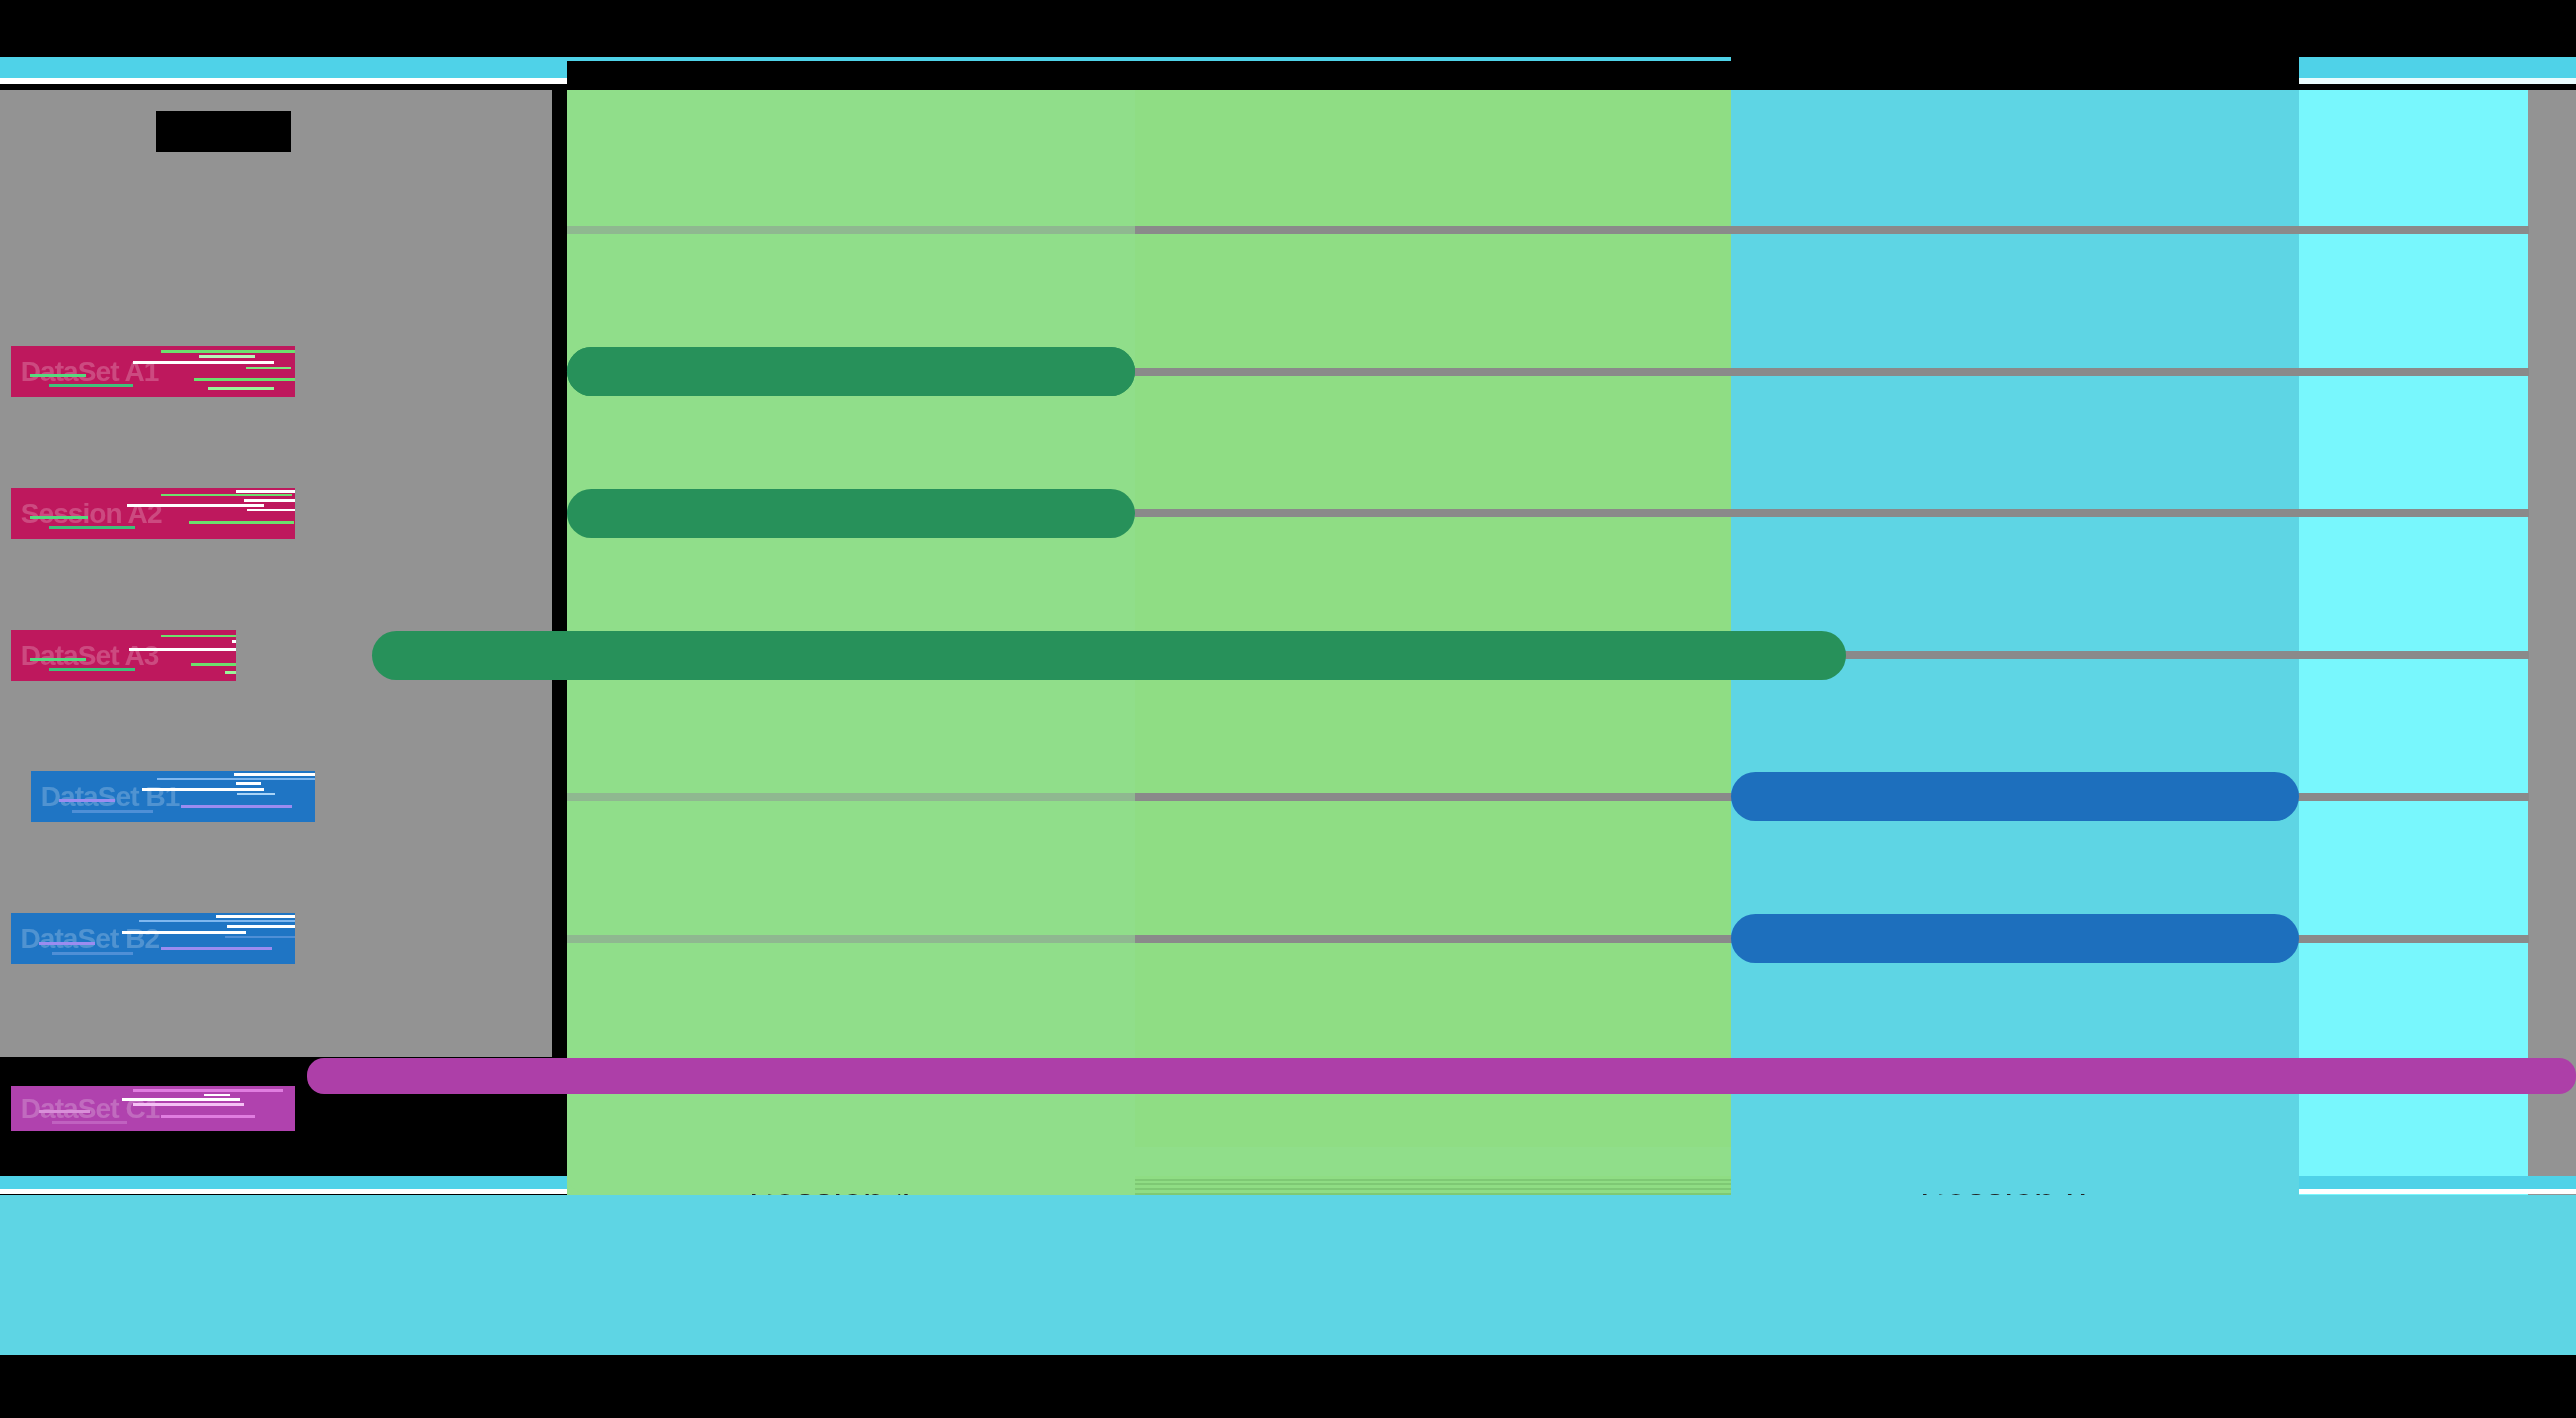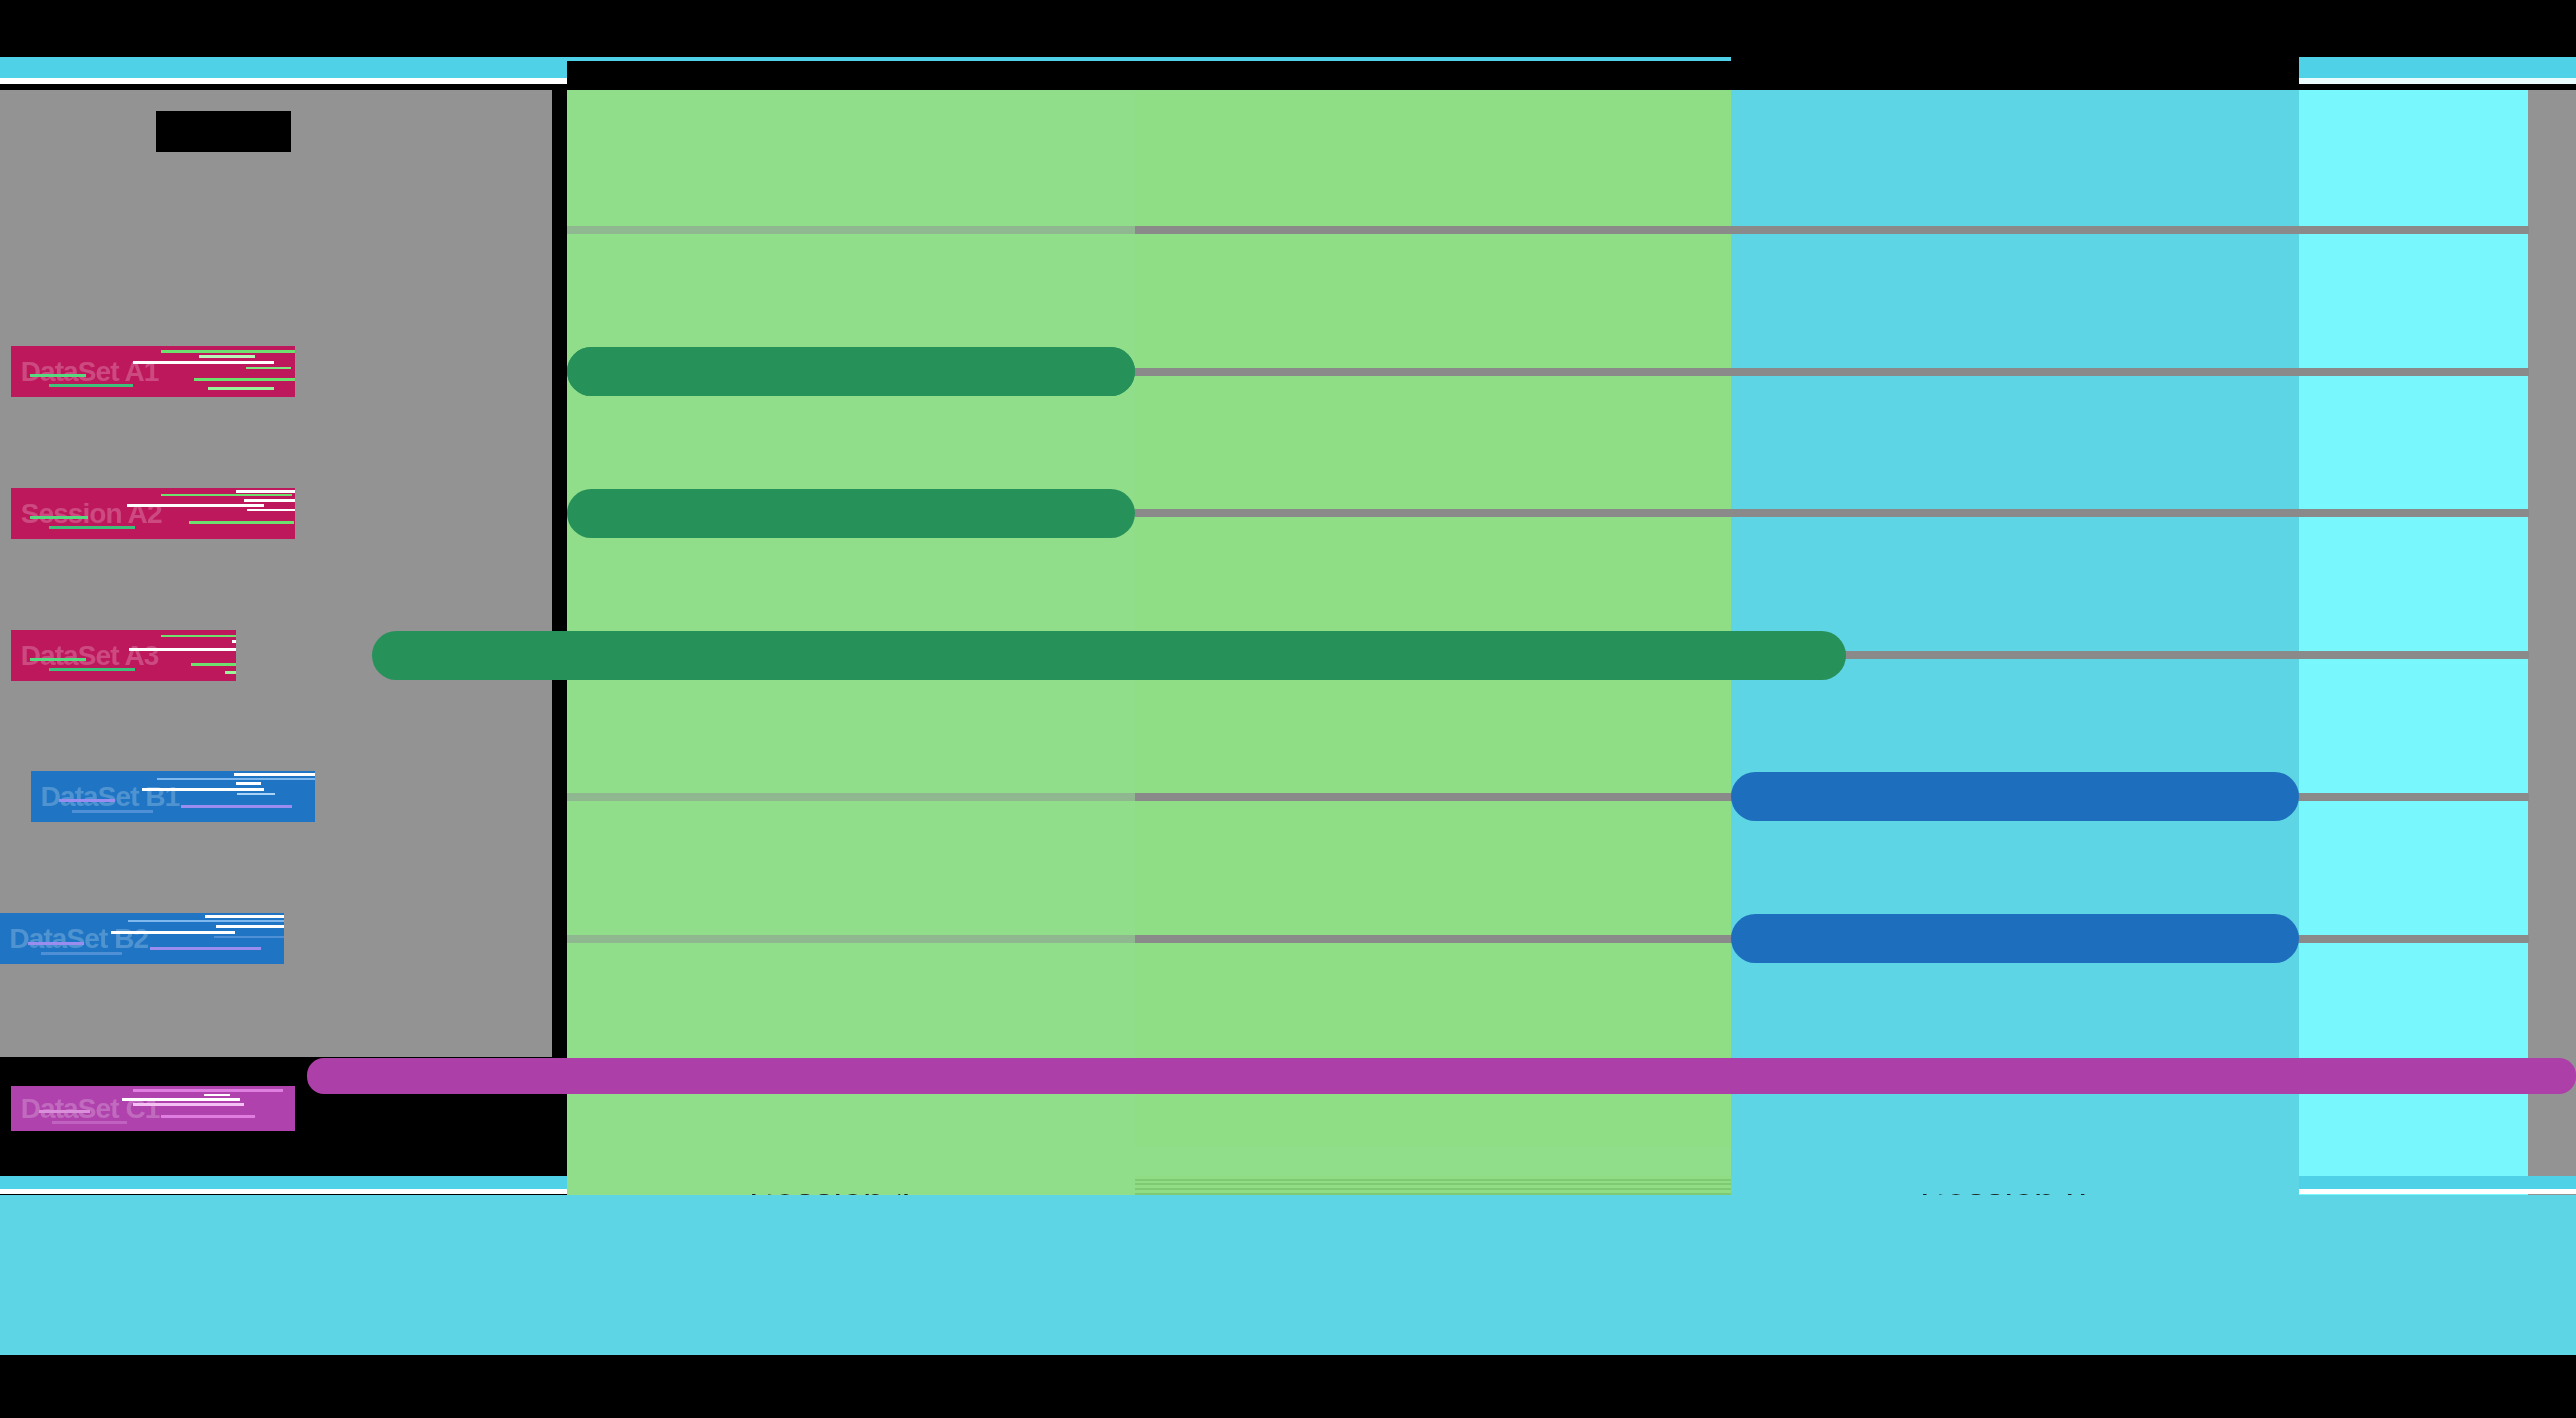--- a/index.html
+++ b/index.html
@@ -166,21 +166,21 @@
         <i style="left:126px;top:6.6px;width:158px;background:#7fb7ef;"></i>
         <i style="left:205px;top:11.3px;width:24.4px;background:#ffffff;"></i>
         <i style="left:111px;top:17px;width:122px;background:#ffffff;"></i>
         <i style="left:206px;top:21.6px;width:38px;background:#a8d3f7;"></i>
         <i style="left:28px;top:28px;width:56px;background:#9b8cf0;"></i>
         <i style="left:150px;top:34px;width:111px;background:#9b8cf0;"></i>
         <i style="left:41px;top:39px;width:81px;background:#4f8fd6;"></i>
       </span>
     </div>
 
-    <div class="redact rb" style="left:0;top:823px;width:284px;height:51px;">
+    <div class="redact rb" style="left:11px;top:823px;width:284px;height:51px;">
       <span class="txt">DataSet B2</span>
       <span class="glitch">
         <i style="left:205px;top:1.9px;width:83px;background:#ffffff;"></i>
         <i style="left:128px;top:6.6px;width:156px;background:#7fb7ef;"></i>
         <i style="left:216px;top:12.2px;width:69px;background:#ffffff;"></i>
         <i style="left:111px;top:18px;width:124px;background:#ffffff;"></i>
         <i style="left:214px;top:22.5px;width:73px;background:#4f8fd6;"></i>
         <i style="left:28px;top:29px;width:56px;background:#9b8cf0;"></i>
         <i style="left:150px;top:34px;width:111px;background:#9b8cf0;"></i>
         <i style="left:41px;top:39px;width:81px;background:#4f8fd6;"></i>

